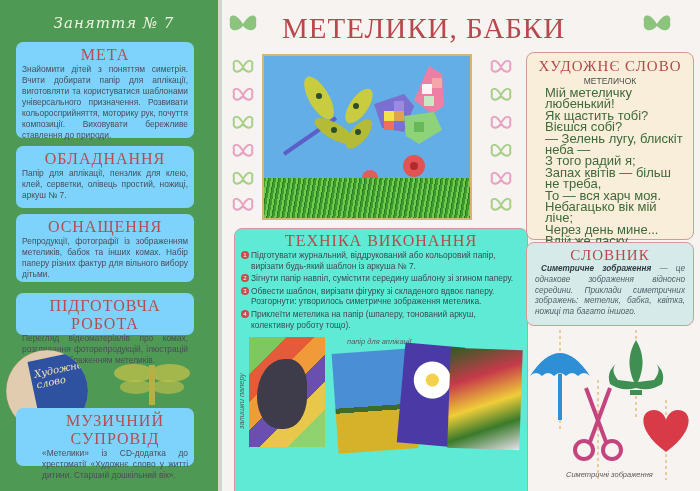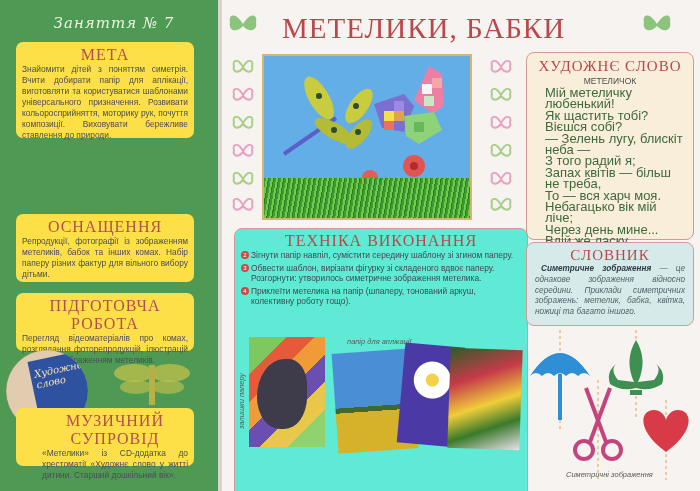--- a/index.html
+++ b/index.html
@@ -1,19 +1,19 @@
 <!DOCTYPE html>
 <html><head>
 <meta charset="utf-8">
 <style>
   * { box-sizing: border-box; margin: 0; padding: 0; }
   body { width: 700px; height: 491px; overflow: hidden; background: #f6f3f1; font-family: "Liberation Sans", sans-serif; position: relative; }
   .left { position: absolute; left: 0; top: 0; width: 218px; height: 491px; background: #4e9a55; }
   .lesson { position: absolute; left: 14px; top: 14px; width: 200px; text-align: center; color: #eef5e0; font-family: "DejaVu Serif", serif; font-style: italic; font-size: 15px; letter-spacing: 1px; }
-  .lbox { position: absolute; left: 16px; width: 178px; background: #fde047; border-radius: 7px; padding: 4px 6px 5px 6px; }
+  .lbox { position: absolute; left: 16px; width: 178px; background: #7dd3fc; border-radius: 7px; padding: 4px 6px 5px 6px; }
   .lbox h2 { text-align: center; color: #b64c4f; font-family: "Liberation Serif", serif; font-weight: normal; font-size: 16px; letter-spacing: 1px; line-height: 18px; }
   .lbox p { font-size: 8.4px; line-height: 11px; color: #4b4d57; text-align: justify; }
   .cd { position: absolute; left: 6px; top: 350px; width: 82px; height: 82px; border-radius: 50%; background: radial-gradient(circle, #6a7aa6 0 8px, #c8c9cf 9px 12px, #e1ccaf 13px 40px, #c79d7c 41px); overflow: hidden; }
   .cd .cover { position: absolute; left: 28px; top: 4px; width: 70px; height: 70px; background: #2f52a0; transform: rotate(-12deg); }
   .cd .cover span { display: block; color: #f2e0b4; font-family: "DejaVu Serif", serif; font-style: italic; font-size: 10px; padding: 8px 4px; }
   .dragon-l { position: absolute; left: 112px; top: 355px; width: 80px; height: 50px; }
   .divider { position: absolute; left: 218px; top: 0; width: 4px; height: 491px; background: #d9d2cf; }
   .title { position: absolute; left: 282px; top: 12px; width: 250px; font-family: "Liberation Serif", serif; color: #b9484c; font-size: 29px; letter-spacing: 1px; white-space: nowrap; }
   .bfly { position: absolute; width: 22px; height: 18px; }
   .pic { position: absolute; left: 262px; top: 54px; width: 210px; height: 166px; border: 2px solid #d6b66c; background: #63aee6; overflow: hidden; }
@@ -39,25 +39,29 @@
 </head>
 <body>
 
 <div class="left">
   <div class="lesson">Заняття № 7</div>
 
   <div class="lbox" style="top:42px;height:96px;">
     <h2>МЕТА</h2>
     <p>Знайомити дітей з поняттям симетрія. Вчити добирати папір для аплікації, виготовляти та користуватися шаблонами універсального призначення. Розвивати кольоросприйняття, моторику рук, почуття композиції. Виховувати бережливе ставлення до природи.</p>
   </div>
+  <div class="lbox" style="top:146px;height:62px;">
+    <h2>ОБЛАДНАННЯ</h2>
+    <p>Папір для аплікації, пензлик для клею, клей, серветки, олівець простий, ножиці, аркуш № 7.</p>
+  </div>
   <div class="lbox" style="top:214px;height:68px;border-radius:7px;">
     <h2>ОСНАЩЕННЯ</h2>
     <p>Репродукції, фотографії із зображенням метеликів, бабок та інших комах. Набір паперу різних фактур для вільного вибору дітьми.</p>
   </div>
-  <div class="lbox" style="top:293px;height:58px;">
+  <div class="lbox" style="top:293px;height:42px;">
     <h2>ПІДГОТОВЧА РОБОТА</h2>
     <p>Перегляд відеоматеріалів про комах, розглядання фоторепродукцій, ілюстрацій до книг із зображенням метеликів.</p>
   </div>
 
   <div class="cd">
     <div class="cover">
         <span>Художнє слово</span>
       </div>
   </div>
   <svg class="dragon-l" viewBox="0 0 80 50">
@@ -171,20 +175,21 @@
   <div class="line">То — вся харч моя.</div>
   <div class="line">Небагацько вік мій ліче;</div>
   <div class="line">Через день мине...</div>
   <div class="line">Вдій же ласку, чоловіче,</div>
   <div class="line">Не воруш мене.</div>
   <div class="author">П. Грабовський</div>
 </div>
 
 <div class="rbox tech">
   <h2>ТЕХНІКА ВИКОНАННЯ</h2>
+  <div class="step"><span class="num">1</span><span>Підготувати журнальний, віддрукований або кольоровий папір, вирізати будь-який шаблон із аркуша № 7.</span></div>
   <div class="step"><span class="num">2</span><span>Зігнути папір навпіл, сумістити середину шаблону зі згином паперу.</span></div>
   <div class="step"><span class="num">3</span><span>Обвести шаблон, вирізати фігурку зі складеного вдвоє паперу. Розгорнути: утворилось симетричне зображення метелика.</span></div>
   <div class="step"><span class="num">4</span><span>Приклеїти метелика на папір (шпалеру, тонований аркуш, колективну роботу тощо).</span></div>
 
   <div class="photo" style="left:14px;top:108px;width:76px;height:110px;background:linear-gradient(135deg,#7fc760 0 20%,#e55a3b 20% 35%,#f09a3a 35% 50%,#6a4fb0 50% 65%,#e8c74b 65% 80%,#8fd36f 80%);">
     <div style="position:absolute;left:8px;top:22px;width:50px;height:70px;background:#3e3b4a;border-radius:60% 40% 50% 50%;"></div>
   </div>
   <div class="caption" style="left:2px;top:200px;transform:rotate(-90deg);transform-origin:left top;">залишки паперу</div>
   <div class="caption" style="left:112px;top:108px;">папір для аплікації</div>
   <div class="photo" style="left:100px;top:122px;width:80px;height:100px;background:linear-gradient(#4a8fd6 0 55%,#3e6a2a 55% 60%,#d5b22a 60%);transform:rotate(-4deg);"></div>

